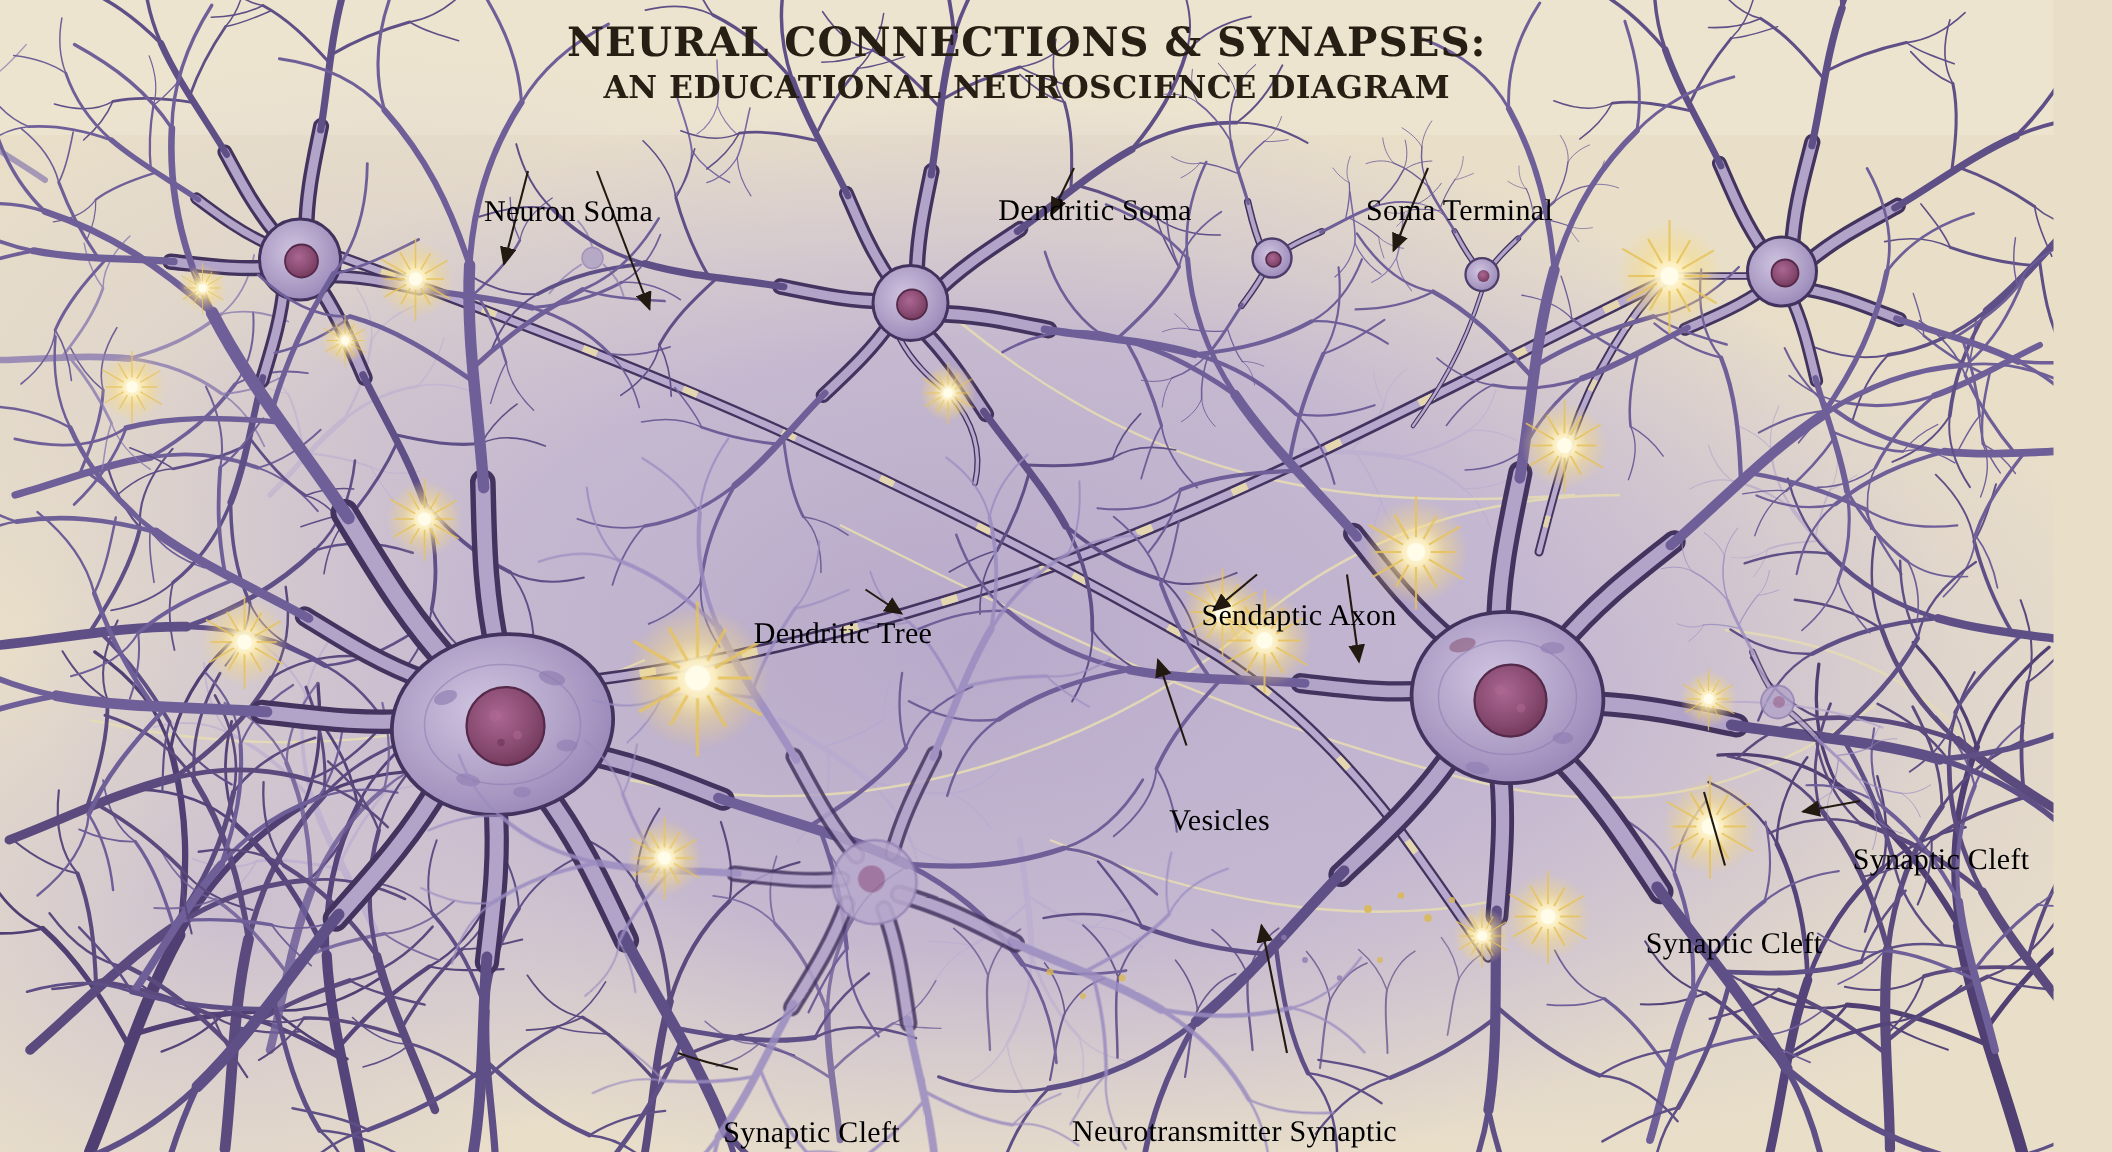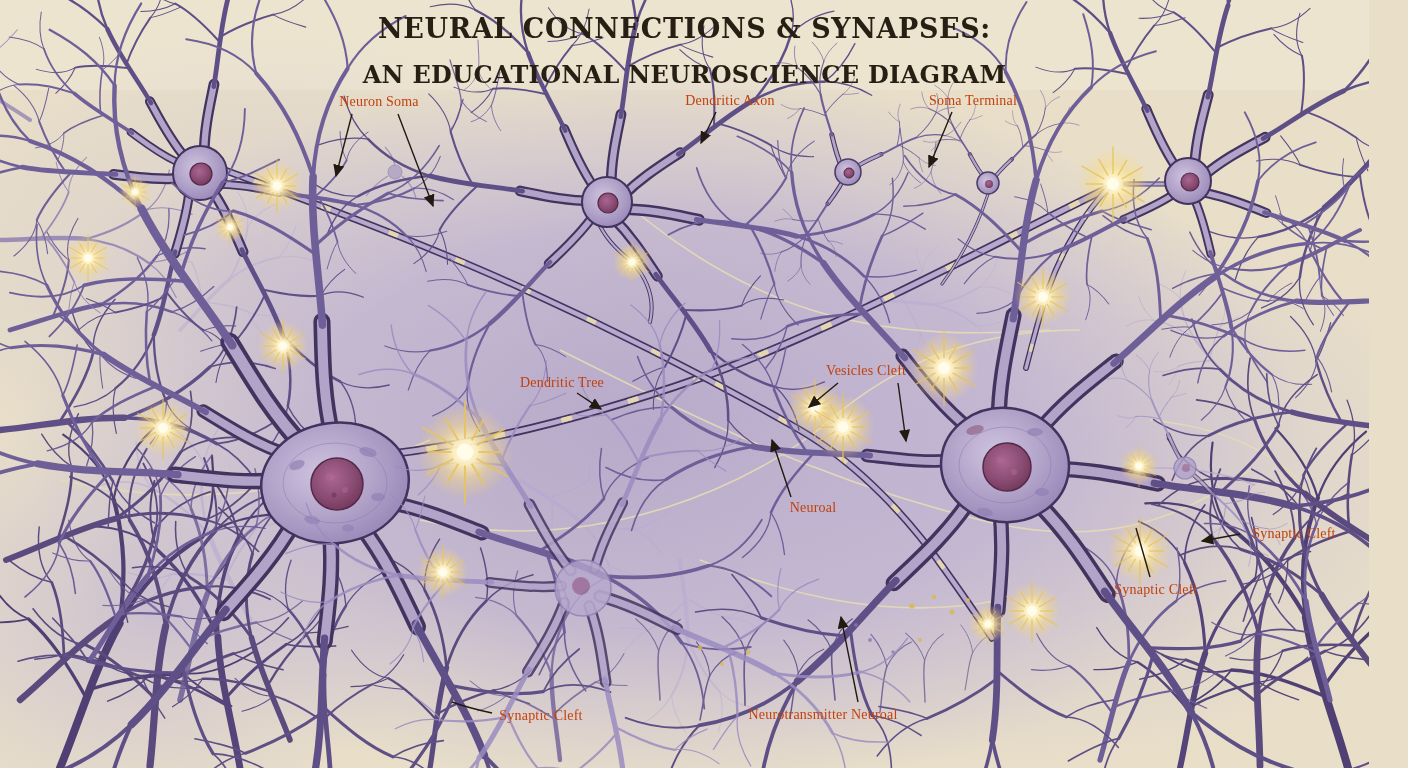--- a/index.html
+++ b/index.html
@@ -1,23 +1,23 @@
 <!DOCTYPE html>
 <html><head>
 <meta charset="utf-8">
 <style>
   html,body{margin:0;padding:0;background:#e9dfc8;}
   .stage{position:relative;width:1369px;height:768px;overflow:hidden;
          font-family:"Liberation Serif","DejaVu Serif",serif;}
   .stage svg{position:absolute;left:0;top:0;}
   .title{position:absolute;top:13px;left:0;width:100%;text-align:center;color:#271f13;}
   .t1{font-size:27px;font-weight:600;letter-spacing:.6px;font-family:"DejaVu Serif",serif;}
-  .t2{font-size:24px;font-weight:600;letter-spacing:.3px;margin-top:16px;font-family:"DejaVu Serif",serif;}
-  .lbl{position:absolute;transform:translate(-50%,-50%);font-size:14px;color:#c2410c;
-       white-space:nowrap;letter-spacing:.2px;}
+  .t2{font-size:21px;font-weight:600;letter-spacing:.3px;margin-top:1px;font-family:"DejaVu Serif",serif;}
+  .lbl{position:absolute;transform:translate(-50%,-50%);font-size:20px;color:#000000;
+       white-space:nowrap;letter-spacing:.2px;margin-top:40px;}
   .armD{stroke:#43345f;stroke-width:9;fill:none;stroke-linecap:round;}
   .armL{stroke:#b2a3c9;stroke-width:5.2;fill:none;stroke-linecap:round;}
   .axO{stroke:#43345f;fill:none;stroke-linecap:round;}
   .axI{stroke:#b7a9cd;fill:none;stroke-linecap:round;}
   .axB{stroke:#e6d9ae;fill:none;stroke-linecap:butt;}
   .ldr{stroke:#221a10;stroke-width:1.4;fill:none;}
 </style>
 </head>
 <body>
 
@@ -359,23 +359,23 @@
   <line class="ldr" x1="858" y1="702" x2="841" y2="617" marker-end="url(#ah)"></line>
 </g>
 </svg>
 
 <div class="title">
   <div class="t1">NEURAL CONNECTIONS &amp; SYNAPSES:</div>
   <div class="t2">AN EDUCATIONAL NEUROSCIENCE DIAGRAM</div>
 </div>
 
 <div class="lbl" style="left:379px;top:102px">Neuron Soma</div>
-<div class="lbl" style="left:730px;top:101px">Dendritic Axon</div>
+<div class="lbl" style="left:730px;top:101px">Dendritic Soma</div>
 <div class="lbl" style="left:973px;top:101px">Soma Terminal</div>
 <div class="lbl" style="left:562px;top:383px">Dendritic Tree</div>
-<div class="lbl" style="left:866px;top:371px">Vesicles Cleft</div>
-<div class="lbl" style="left:813px;top:508px">Neuroal</div>
+<div class="lbl" style="left:866px;top:371px">Sendaptic Axon</div>
+<div class="lbl" style="left:813px;top:508px">Vesicles</div>
 <div class="lbl" style="left:1294px;top:534px">Synaptic Cleft</div>
 <div class="lbl" style="left:1156px;top:590px">Synaptic Cleft</div>
 <div class="lbl" style="left:541px;top:716px">Synaptic Cleft</div>
-<div class="lbl" style="left:823px;top:715px">Neurotransmitter Neuroal</div>
+<div class="lbl" style="left:823px;top:715px">Neurotransmitter Synaptic</div>
 
 </div>
 
 </body></html>

